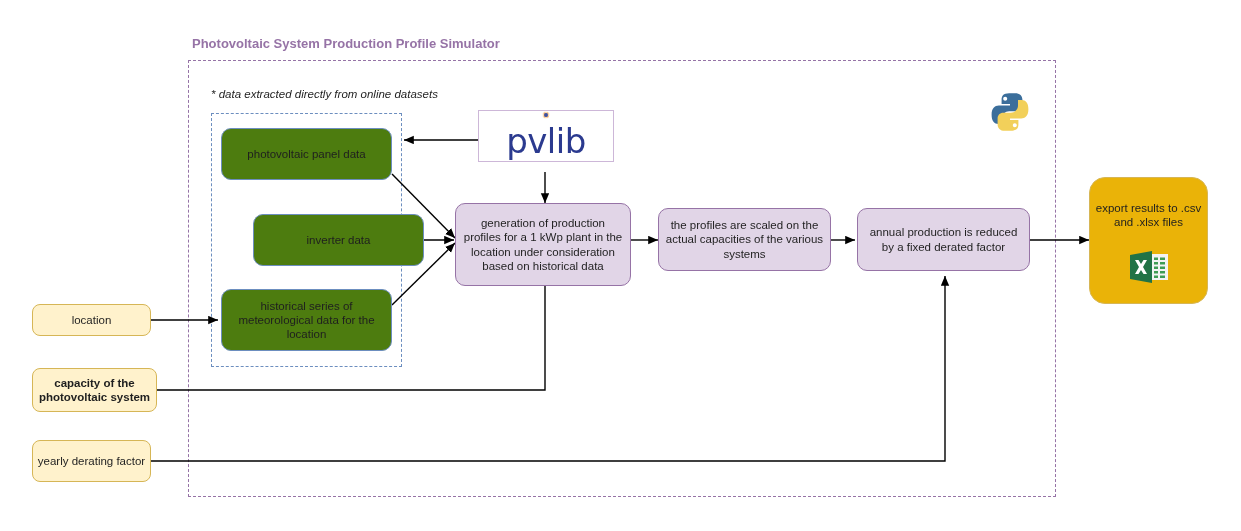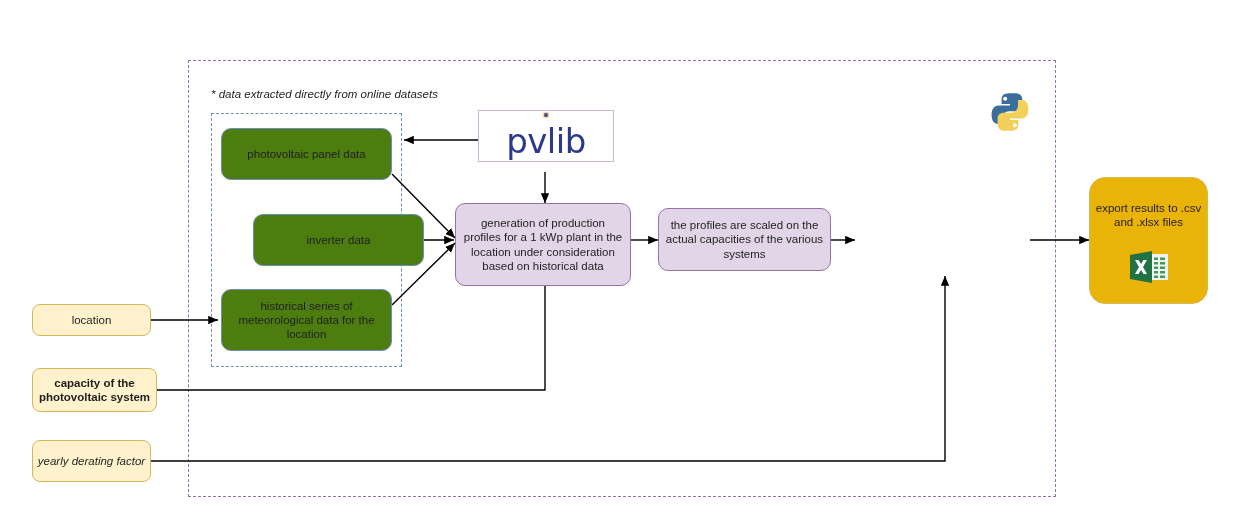--- a/index.html
+++ b/index.html
@@ -108,20 +108,21 @@
     border-radius: 16px;
     position: absolute;
     box-sizing: border-box;
   }
 </style>
 </head>
 <body>
 
 <div id="canvas">
 
+  <div class="diagram-title" style="left:192px; top:36px;">Photovoltaic System Production Profile Simulator</div>
 
   <div class="container-outer" style="left:188px; top:60px; width:868px; height:437px;"></div>
 
   <div class="note-text" style="left:211px; top:88px;">* data extracted directly from online datasets</div>
 
   <div class="container-inner" style="left:211px; top:113px; width:191px; height:254px;"></div>
 
   <svg id="svg-layer" viewBox="0 0 1241 531" xmlns="http://www.w3.org/2000/svg">
     <defs>
       <marker id="arrowhead" markerWidth="8" markerHeight="8" refX="7" refY="3" orient="auto" markerUnits="strokeWidth">
@@ -209,30 +210,33 @@
   </div>
 
   <div class="node node-purple" style="left:455px; top:203px; width:176px; height:83px;">
     <span>generation of production profiles for a 1 kWp plant in the location under consideration based on historical data</span>
   </div>
 
   <div class="node node-purple" style="left:658px; top:208px; width:173px; height:63px;">
     <span>the profiles are scaled on the actual capacities of the various systems</span>
   </div>
 
+  <div class="node node-purple" style="left:857px; top:208px; width:173px; height:63px;">
+    <span>annual production is reduced by a fixed derated factor</span>
+  </div>
 
   <div class="node node-yellow" style="left:32px; top:304px; width:119px; height:32px;">
     <span>location</span>
   </div>
 
   <div class="node node-yellow" style="left:32px; top:368px; width:125px; height:44px;font-weight:bold;">
     <span>capacity of the photovoltaic system</span>
   </div>
 
-  <div class="node node-yellow" style="left:32px; top:440px; width:119px; height:42px;font-style:italic;">
+  <div class="node node-yellow" style="left:32px; top:440px; width:119px; height:42px;">
     <span>yearly derating factor</span>
   </div>
 
   <div class="node-export" style="left:1089px; top:177px; width:119px; height:127px;">
     <div class="export-inner" style="top:23px;">export results to .csv and .xlsx files</div>
     <div class="excel-icon" style="left:38px; top:72px;">
       <svg width="42" height="34" viewBox="0 0 84 68">
         <rect x="40" y="8" width="40" height="52" fill="#f3f3f3"></rect>
         <g fill="#3f9c53">
           <rect x="52" y="15" width="8" height="5"></rect>

